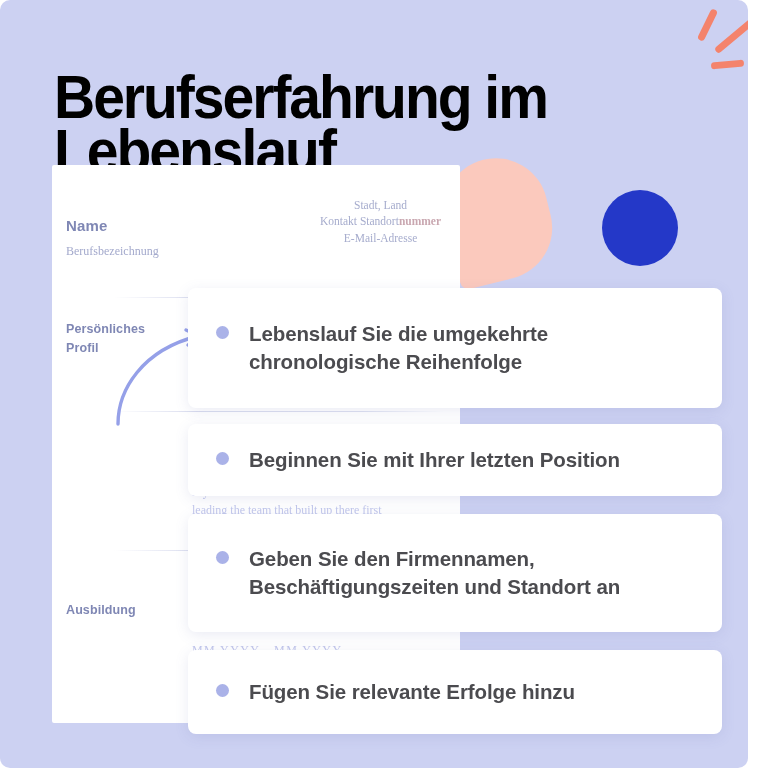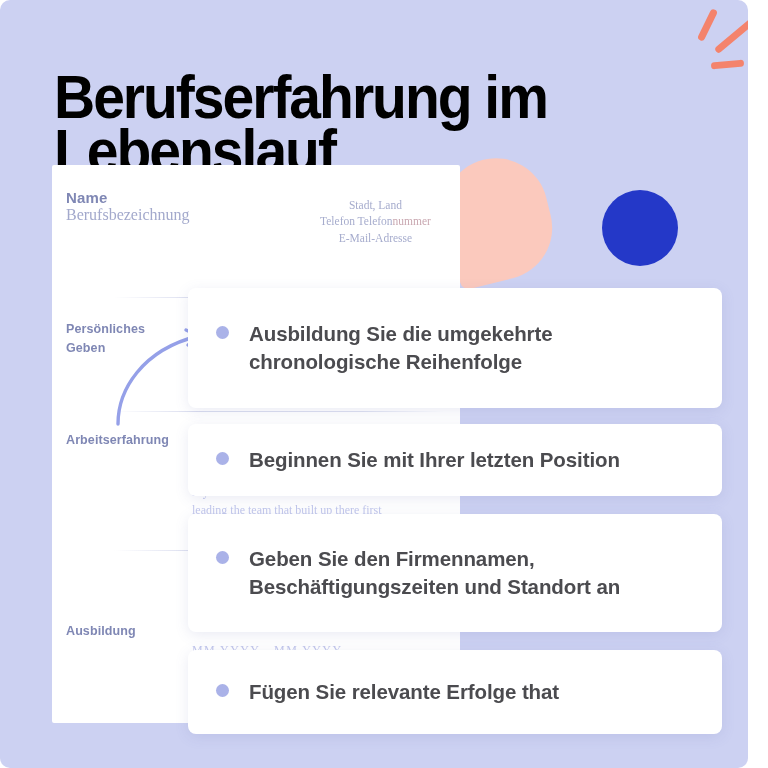--- a/index.html
+++ b/index.html
@@ -97,45 +97,46 @@
     left: 52px;
     top: 165px;
     width: 408px;
     height: 558px;
     background: #ffffff;
     border-radius: 2px;
   }
   .resume-head {
     position: absolute;
     left: 14px;
-    top: 24px;
+    top: 52px;
     width: 380px;
   }
   .r-name {
     color: #7f87b4;
     font-size: 15px;
     font-weight: bold;
     letter-spacing: 0.2px;
   }
   .r-jobtitle {
+    margin-top: 10px;
     color: #a3a9cc;
     font-family: "Liberation Serif", serif;
-    font-size: 16px;
+    font-size: 12px;
   }
   .r-contact {
     position: absolute;
     left: 268px;
     top: 32px;
     color: #a6accd;
     font-family: "Liberation Serif", serif;
     font-size: 11.5px;
     line-height: 1.42;
     text-align: center;
   }
-  .r-contact .hl { color: #c9a7b0; }
+  .r-contact .hl { color: #c9a7b0; font-weight: bold; }
 
   .divider {
     position: absolute;
     left: 62px;
     width: 330px;
     height: 1px;
     background: linear-gradient(to right, rgba(180,186,222,0), rgba(180,186,222,0.5) 25%, rgba(180,186,222,0.45) 75%, rgba(180,186,222,0));
   }
   .divider.d1 { top: 132px; }
   .divider.d2 { top: 246px; }
@@ -146,21 +147,21 @@
     left: 14px;
     width: 132px;
     color: #7f87b4;
     font-size: 12.5px;
     font-weight: bold;
     line-height: 1.55;
     letter-spacing: 0.1px;
   }
   .r-section.s-profil { top: 155px; }
   .r-section.s-arbeit { top: 266px; }
-  .r-section.s-ausbil { top: 457px; }
+  .r-section.s-ausbil { top: 436px; }
 
   
   .ghost {
     position: absolute;
     left: 140px;
     color: #c2c7ec;
     font-family: "Liberation Serif", serif;
     font-size: 12px;
     line-height: 1.5;
     width: 260px;
@@ -237,68 +238,67 @@
 
   <div class="resume">
 
     <div class="resume-head">
       <div class="r-name">Name</div>
       <div class="r-jobtitle">Berufsbezeichnung</div>
     </div>
 
     <div class="r-contact">
       <div>Stadt, Land</div>
-      <div><span>Telefon Telefon</span><span class="hl">nummer</span></div>
+      <div><span>Kontakt Standort</span><span class="hl">nummer</span></div>
       <div>E-Mail-Adresse</div>
     </div>
 
     <div class="divider d1"></div>
     <div class="divider d2"></div>
     <div class="divider d3"></div>
 
     <div class="r-section s-profil" style="white-space:pre-line">Persönliches
-Geben</div>
-    <div class="r-section s-arbeit">Arbeitserfahrung</div>
+Profil</div>
     <div class="r-section s-ausbil">Ausbildung</div>
 
     <div class="ghost g1">My role as a team lead at Uber consisted out of leading the team that built up there first</div>
     <div class="ghost g2">
       <div>MM YYYY - MM YYYY</div>
       <div style="letter-spacing:0">Location</div>
     </div>
   </div>
 
   <div class="arrow-wrap">
     <svg width="110" height="110" viewBox="0 0 110 110" fill="none" aria-hidden="true">
       <path d="M18 104 C 18 70, 42 30, 98 16" stroke="#95a0e8" stroke-width="3.4" stroke-linecap="round" fill="none"></path>
       <path d="M86 10 L99 16 L88 25" stroke="#95a0e8" stroke-width="3.4" stroke-linecap="round" stroke-linejoin="round" fill="none"></path>
     </svg>
   </div>
 
   <div class="tip t1">
     <div class="tip-inner">
       <span class="tip-dot"></span>
-      <span class="tip-text">Ausbildung Sie die umgekehrte chronologische Reihenfolge</span>
+      <span class="tip-text">Lebenslauf Sie die umgekehrte chronologische Reihenfolge</span>
     </div>
   </div>
 
   <div class="tip t2">
     <div class="tip-inner">
       <span class="tip-dot"></span>
       <span class="tip-text">Beginnen Sie mit Ihrer letzten Position</span>
     </div>
   </div>
 
   <div class="tip t3">
     <div class="tip-inner">
       <span class="tip-dot"></span>
       <span class="tip-text">Geben Sie den Firmennamen, Beschäftigungszeiten und Standort an</span>
     </div>
   </div>
 
   <div class="tip t4">
     <div class="tip-inner">
       <span class="tip-dot"></span>
-      <span class="tip-text">Fügen Sie relevante Erfolge that</span>
+      <span class="tip-text">Fügen Sie relevante Erfolge hinzu</span>
     </div>
   </div>
 
 </div>
 
 </body></html>

